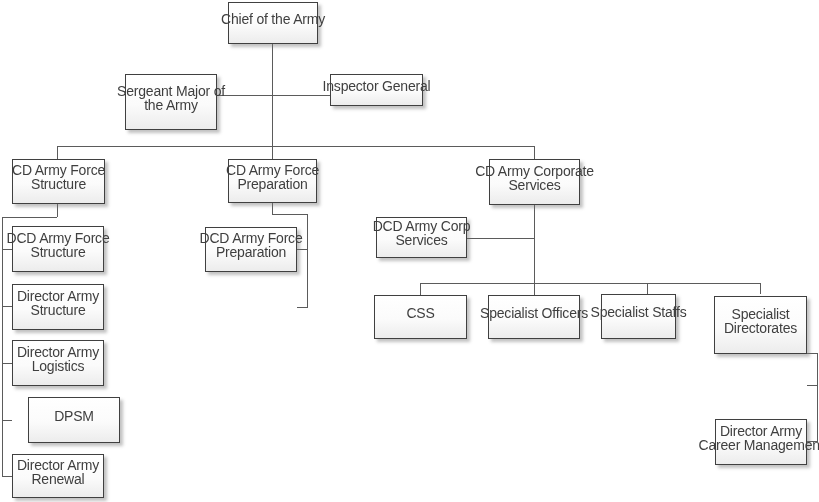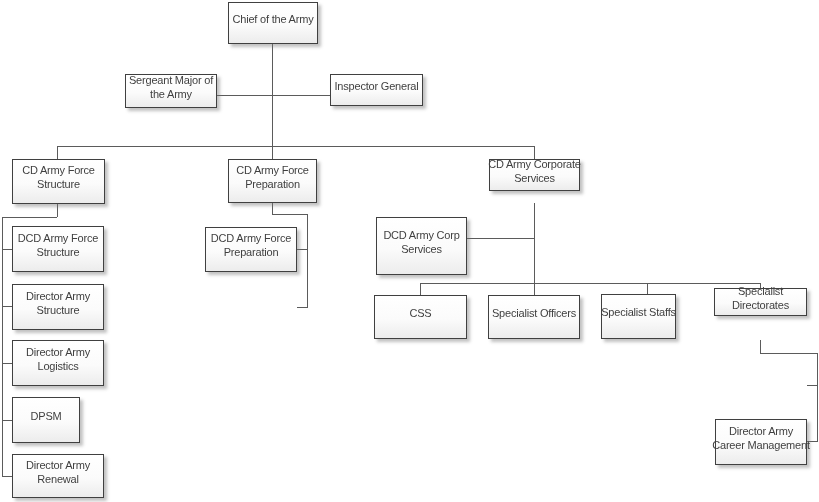--- a/index.html
+++ b/index.html
@@ -16,21 +16,21 @@
     box-sizing: border-box;
     border: 1px solid #404040;
     background: linear-gradient(180deg, #ffffff 0%, #fbfbfb 55%, #ececec 100%);
     box-shadow: 3px 3px 3px rgba(120,120,120,0.45);
     display: flex;
     align-items: center;
     justify-content: center;
     padding-bottom: 9px;
   }
   .node-label {
-    font-size: 11px;
+    font-size: 14px;
     line-height: 14px;
     letter-spacing: -0.2px;
     color: #3f3f3f;
     text-align: center;
     white-space: pre;
   }
   .ln {
     position: absolute;
     background: #5b5b5b;
   }
@@ -72,81 +72,81 @@
 
   <div class="ln" style="left:760px;top:340px;width:1px;height:13px"></div>
   <div class="ln" style="left:760px;top:353px;width:58px;height:1px"></div>
   <div class="ln" style="left:817px;top:353px;width:1px;height:89px"></div>
   <div class="ln" style="left:807px;top:385px;width:10px;height:1px"></div>
   <div class="ln" style="left:807px;top:441px;width:10px;height:1px"></div>
 
   <div class="node" style="left:228px;top:2px;width:90px;height:42px">
     <span class="node-label">Chief of the Army</span>
   </div>
-  <div class="node" style="left:125px;top:74px;width:92px;height:34px">
+  <div class="node" style="left:125px;top:74px;width:92px;height:56px">
     <span class="node-label">Sergeant Major of
 the Army</span>
   </div>
   <div class="node" style="left:330px;top:74px;width:93px;height:32px">
     <span class="node-label">Inspector General</span>
   </div>
 
   <div class="node" style="left:12px;top:159px;width:93px;height:45px">
     <span class="node-label">CD Army Force
 Structure</span>
   </div>
   <div class="node" style="left:228px;top:159px;width:89px;height:44px">
     <span class="node-label">CD Army Force
 Preparation</span>
   </div>
-  <div class="node" style="left:489px;top:159px;width:91px;height:32px">
+  <div class="node" style="left:489px;top:159px;width:91px;height:46px">
     <span class="node-label">CD Army Corporate
 Services</span>
   </div>
 
   <div class="node" style="left:12px;top:226px;width:92px;height:46px">
     <span class="node-label">DCD Army Force
 Structure</span>
   </div>
   <div class="node" style="left:12px;top:284px;width:92px;height:46px">
     <span class="node-label">Director Army
 Structure</span>
   </div>
   <div class="node" style="left:12px;top:340px;width:92px;height:46px">
     <span class="node-label">Director Army
 Logistics</span>
   </div>
-  <div class="node" style="left:12px;top:397px;width:68px;height:46px">
+  <div class="node" style="left:28px;top:397px;width:92px;height:46px">
     <span class="node-label">DPSM</span>
   </div>
   <div class="node" style="left:12px;top:454px;width:92px;height:44px">
     <span class="node-label">Director Army
 Renewal</span>
   </div>
 
   <div class="node" style="left:205px;top:227px;width:92px;height:45px">
     <span class="node-label">DCD Army Force
 Preparation</span>
   </div>
 
-  <div class="node" style="left:376px;top:217px;width:91px;height:58px">
+  <div class="node" style="left:376px;top:217px;width:91px;height:41px">
     <span class="node-label">DCD Army Corp
 Services</span>
   </div>
 
   <div class="node" style="left:374px;top:295px;width:93px;height:44px">
     <span class="node-label">CSS</span>
   </div>
   <div class="node" style="left:488px;top:295px;width:92px;height:44px">
     <span class="node-label">Specialist Officers</span>
   </div>
   <div class="node" style="left:601px;top:294px;width:75px;height:45px">
     <span class="node-label">Specialist Staffs</span>
   </div>
-  <div class="node" style="left:714px;top:288px;width:93px;height:28px">
+  <div class="node" style="left:714px;top:296px;width:93px;height:58px">
     <span class="node-label">Specialist
 Directorates</span>
   </div>
 
   <div class="node" style="left:715px;top:419px;width:92px;height:46px">
     <span class="node-label">Director Army
 Career Management</span>
   </div>
 
 </div>

